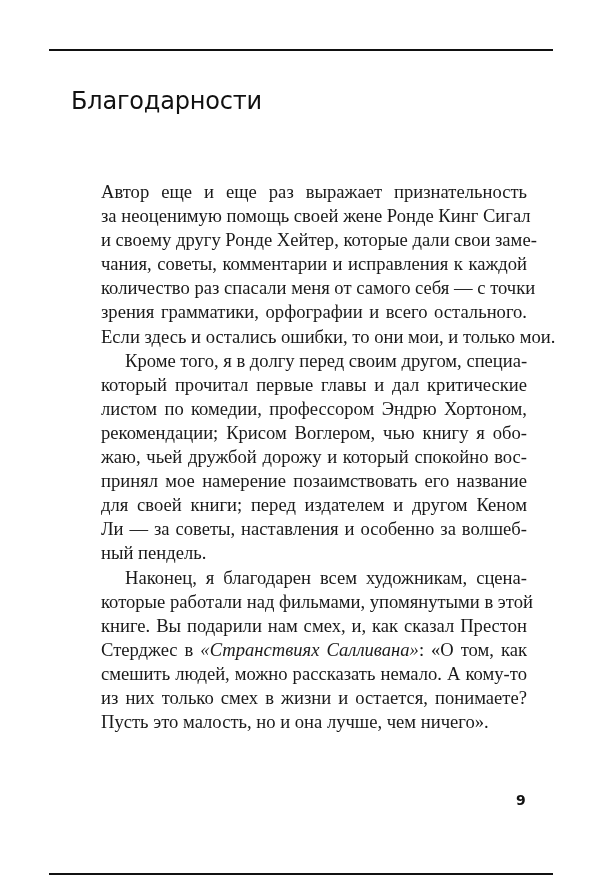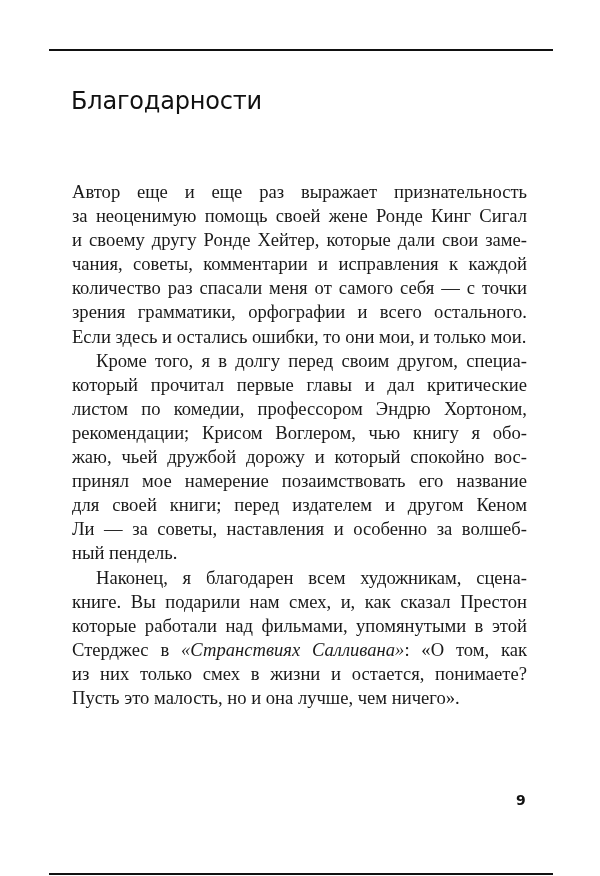--- a/index.html
+++ b/index.html
@@ -45,20 +45,21 @@
       font-size: 18.6px;
       line-height: 24.1px;
       color: #1a1a1a;
     }
     .line {
       display: block;
       white-space: nowrap;
       text-align: justify;
       text-align-last: justify;
       height: 24.1px;
+      margin-left: 29px;
     }
     .line.last {
       text-align-last: left;
     }
     .line.indent {
       padding-left: 24px;
     }
     .line em {
     }
 
@@ -98,23 +99,24 @@
     <span class="line">рекомендации; Крисом Воглером, чью книгу я обо-</span>
     <span class="line">жаю, чьей дружбой дорожу и который спокойно вос-</span>
     <span class="line">принял мое намерение позаимствовать его название</span>
     <span class="line">для своей книги; перед издателем и другом Кеном</span>
     <span class="line">Ли — за советы, наставления и особенно за волшеб-</span>
     <span class="line last">ный пендель.</span>
   </div>
 
   <div>
     <span class="line indent">Наконец, я благодарен всем художникам, сцена-</span>
+    <span class="line">которые работали над фильмами, упомянутыми в этой</span>
     <span class="line">книге. Вы подарили нам смех, и, как сказал Престон</span>
-    <span class="line">которые работали над фильмами, упомянутыми в этой</span>
     <span class="line"><span>Стерджес в </span><em>«Странствиях Салливана»</em><span>: «О том, как</span></span>
+    <span class="line">смешить людей, можно рассказать немало. А кому-то</span>
     <span class="line">из них только смех в жизни и остается, понимаете?</span>
     <span class="line last">Пусть это малость, но и она лучше, чем ничего».</span>
   </div>
 </div>
 
 <div class="page-number">9</div>
 
 <div class="rule rule-bottom"></div>
 
 </body></html>

